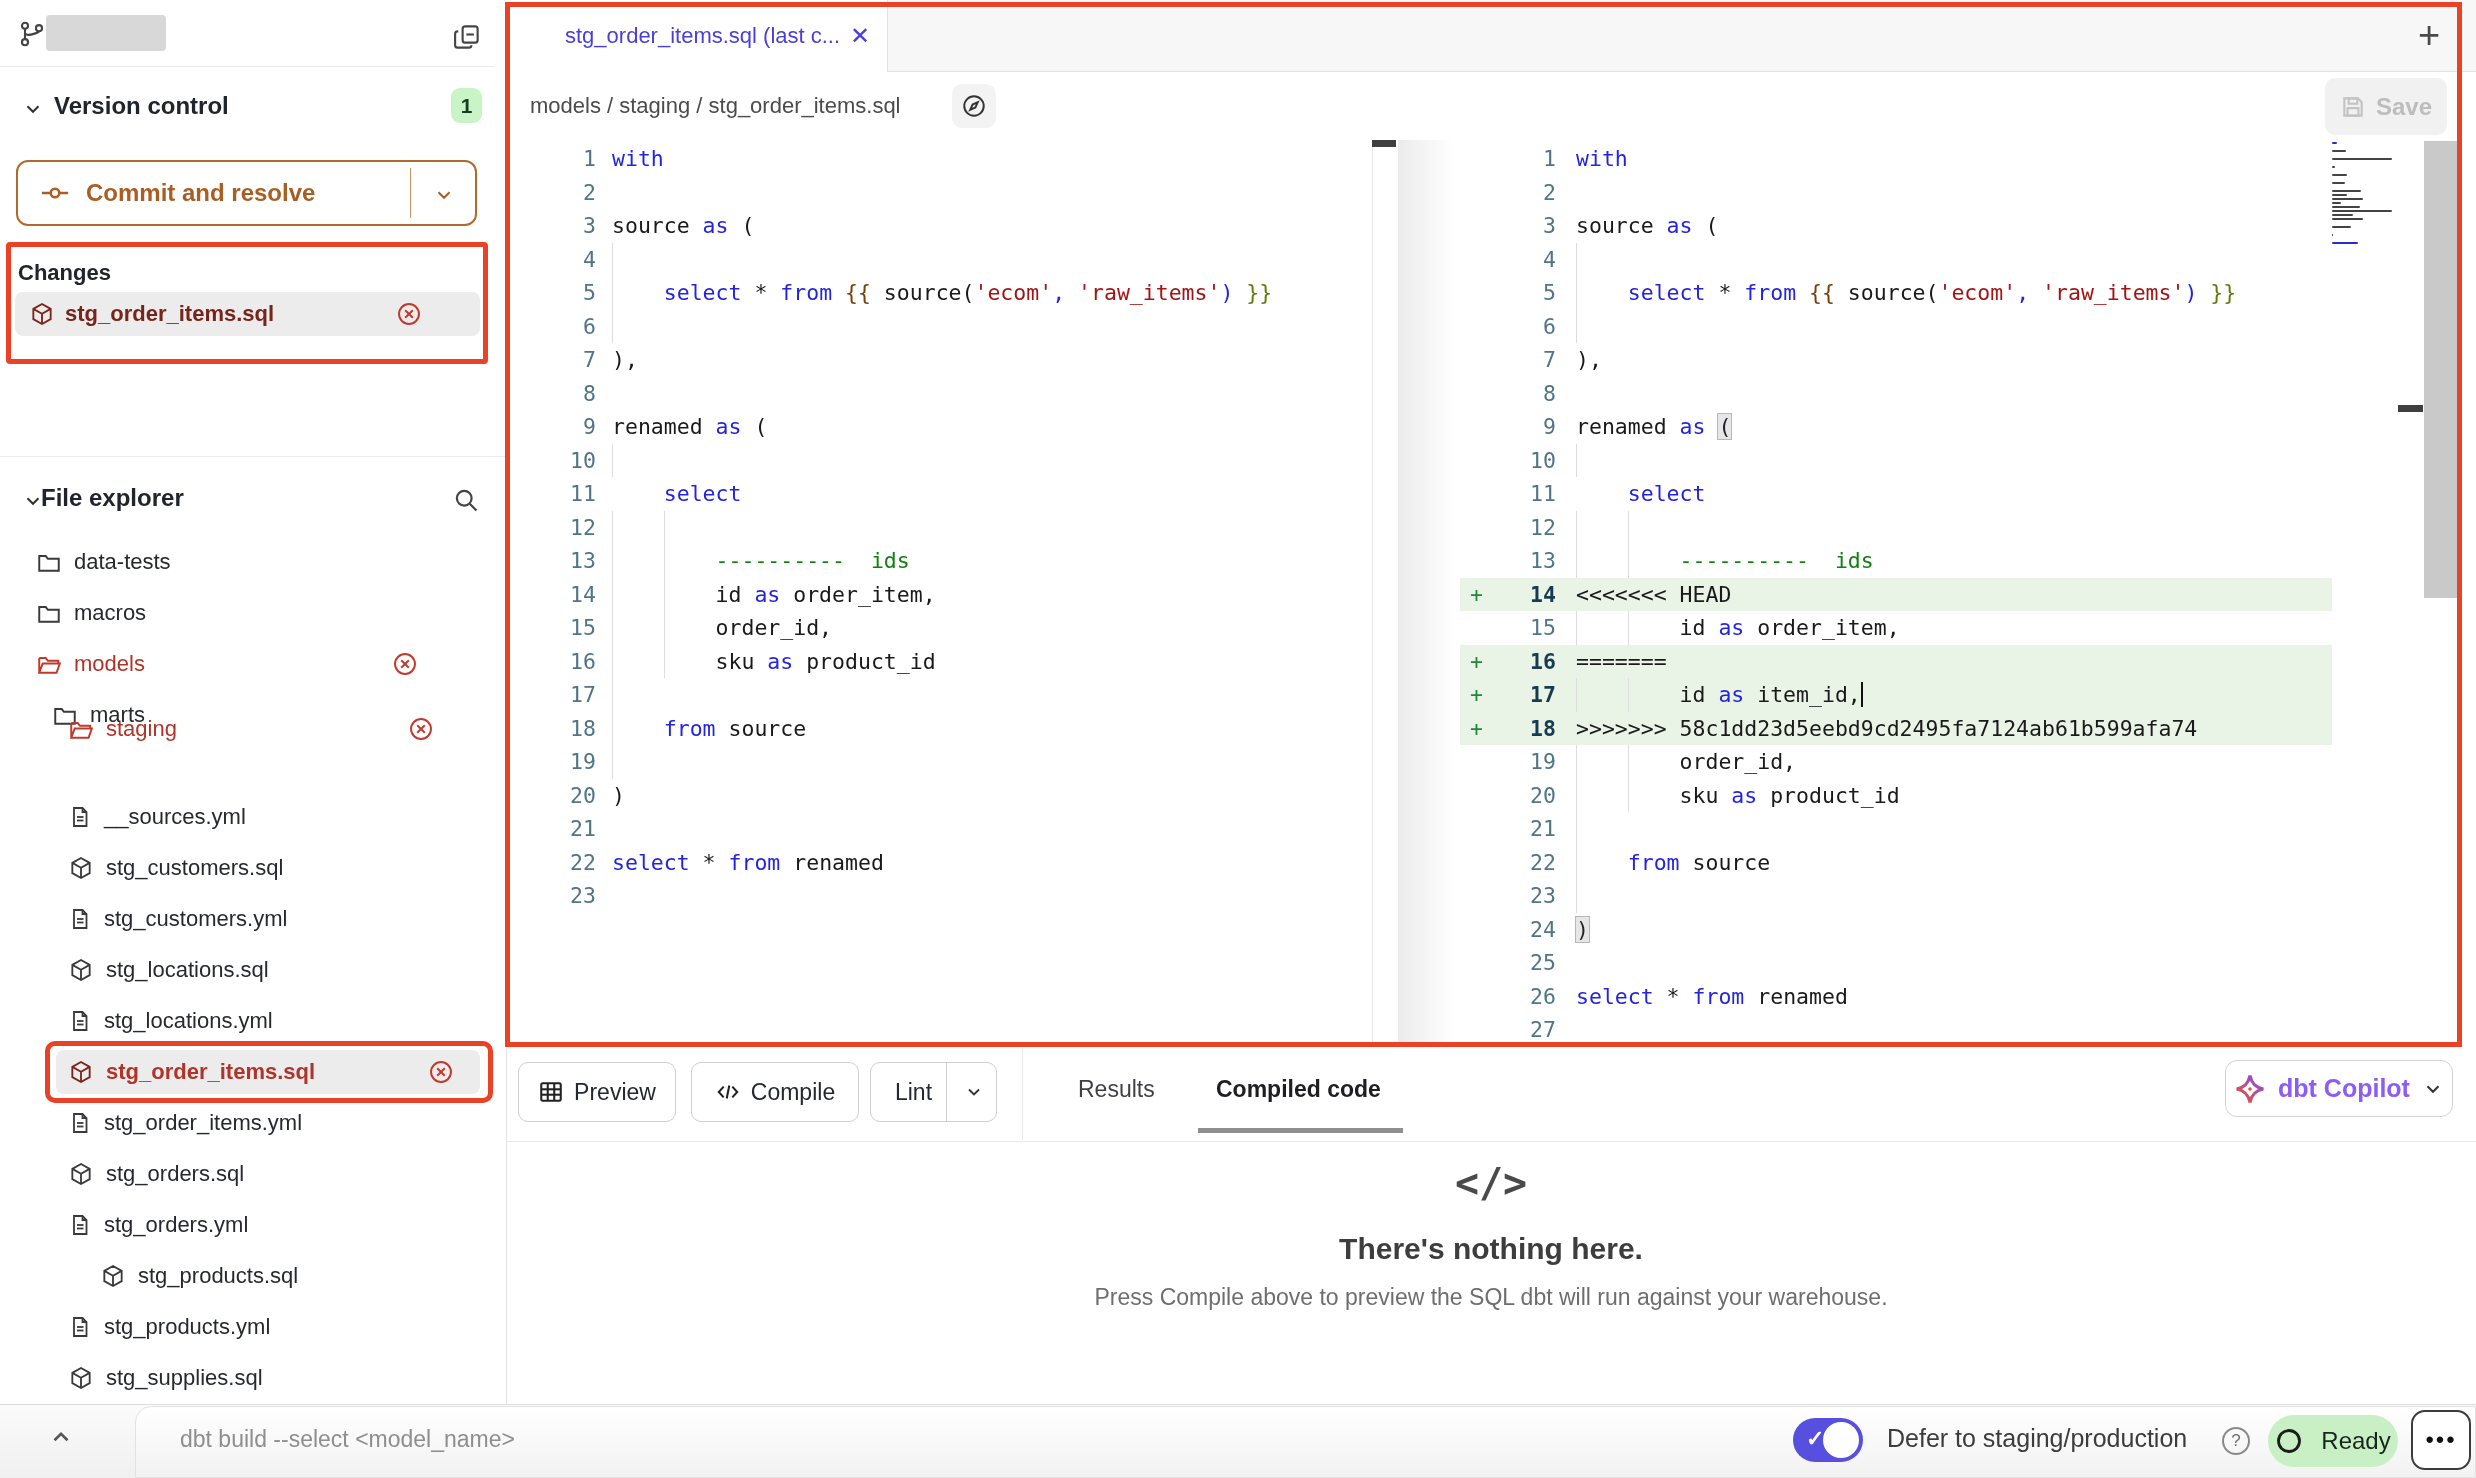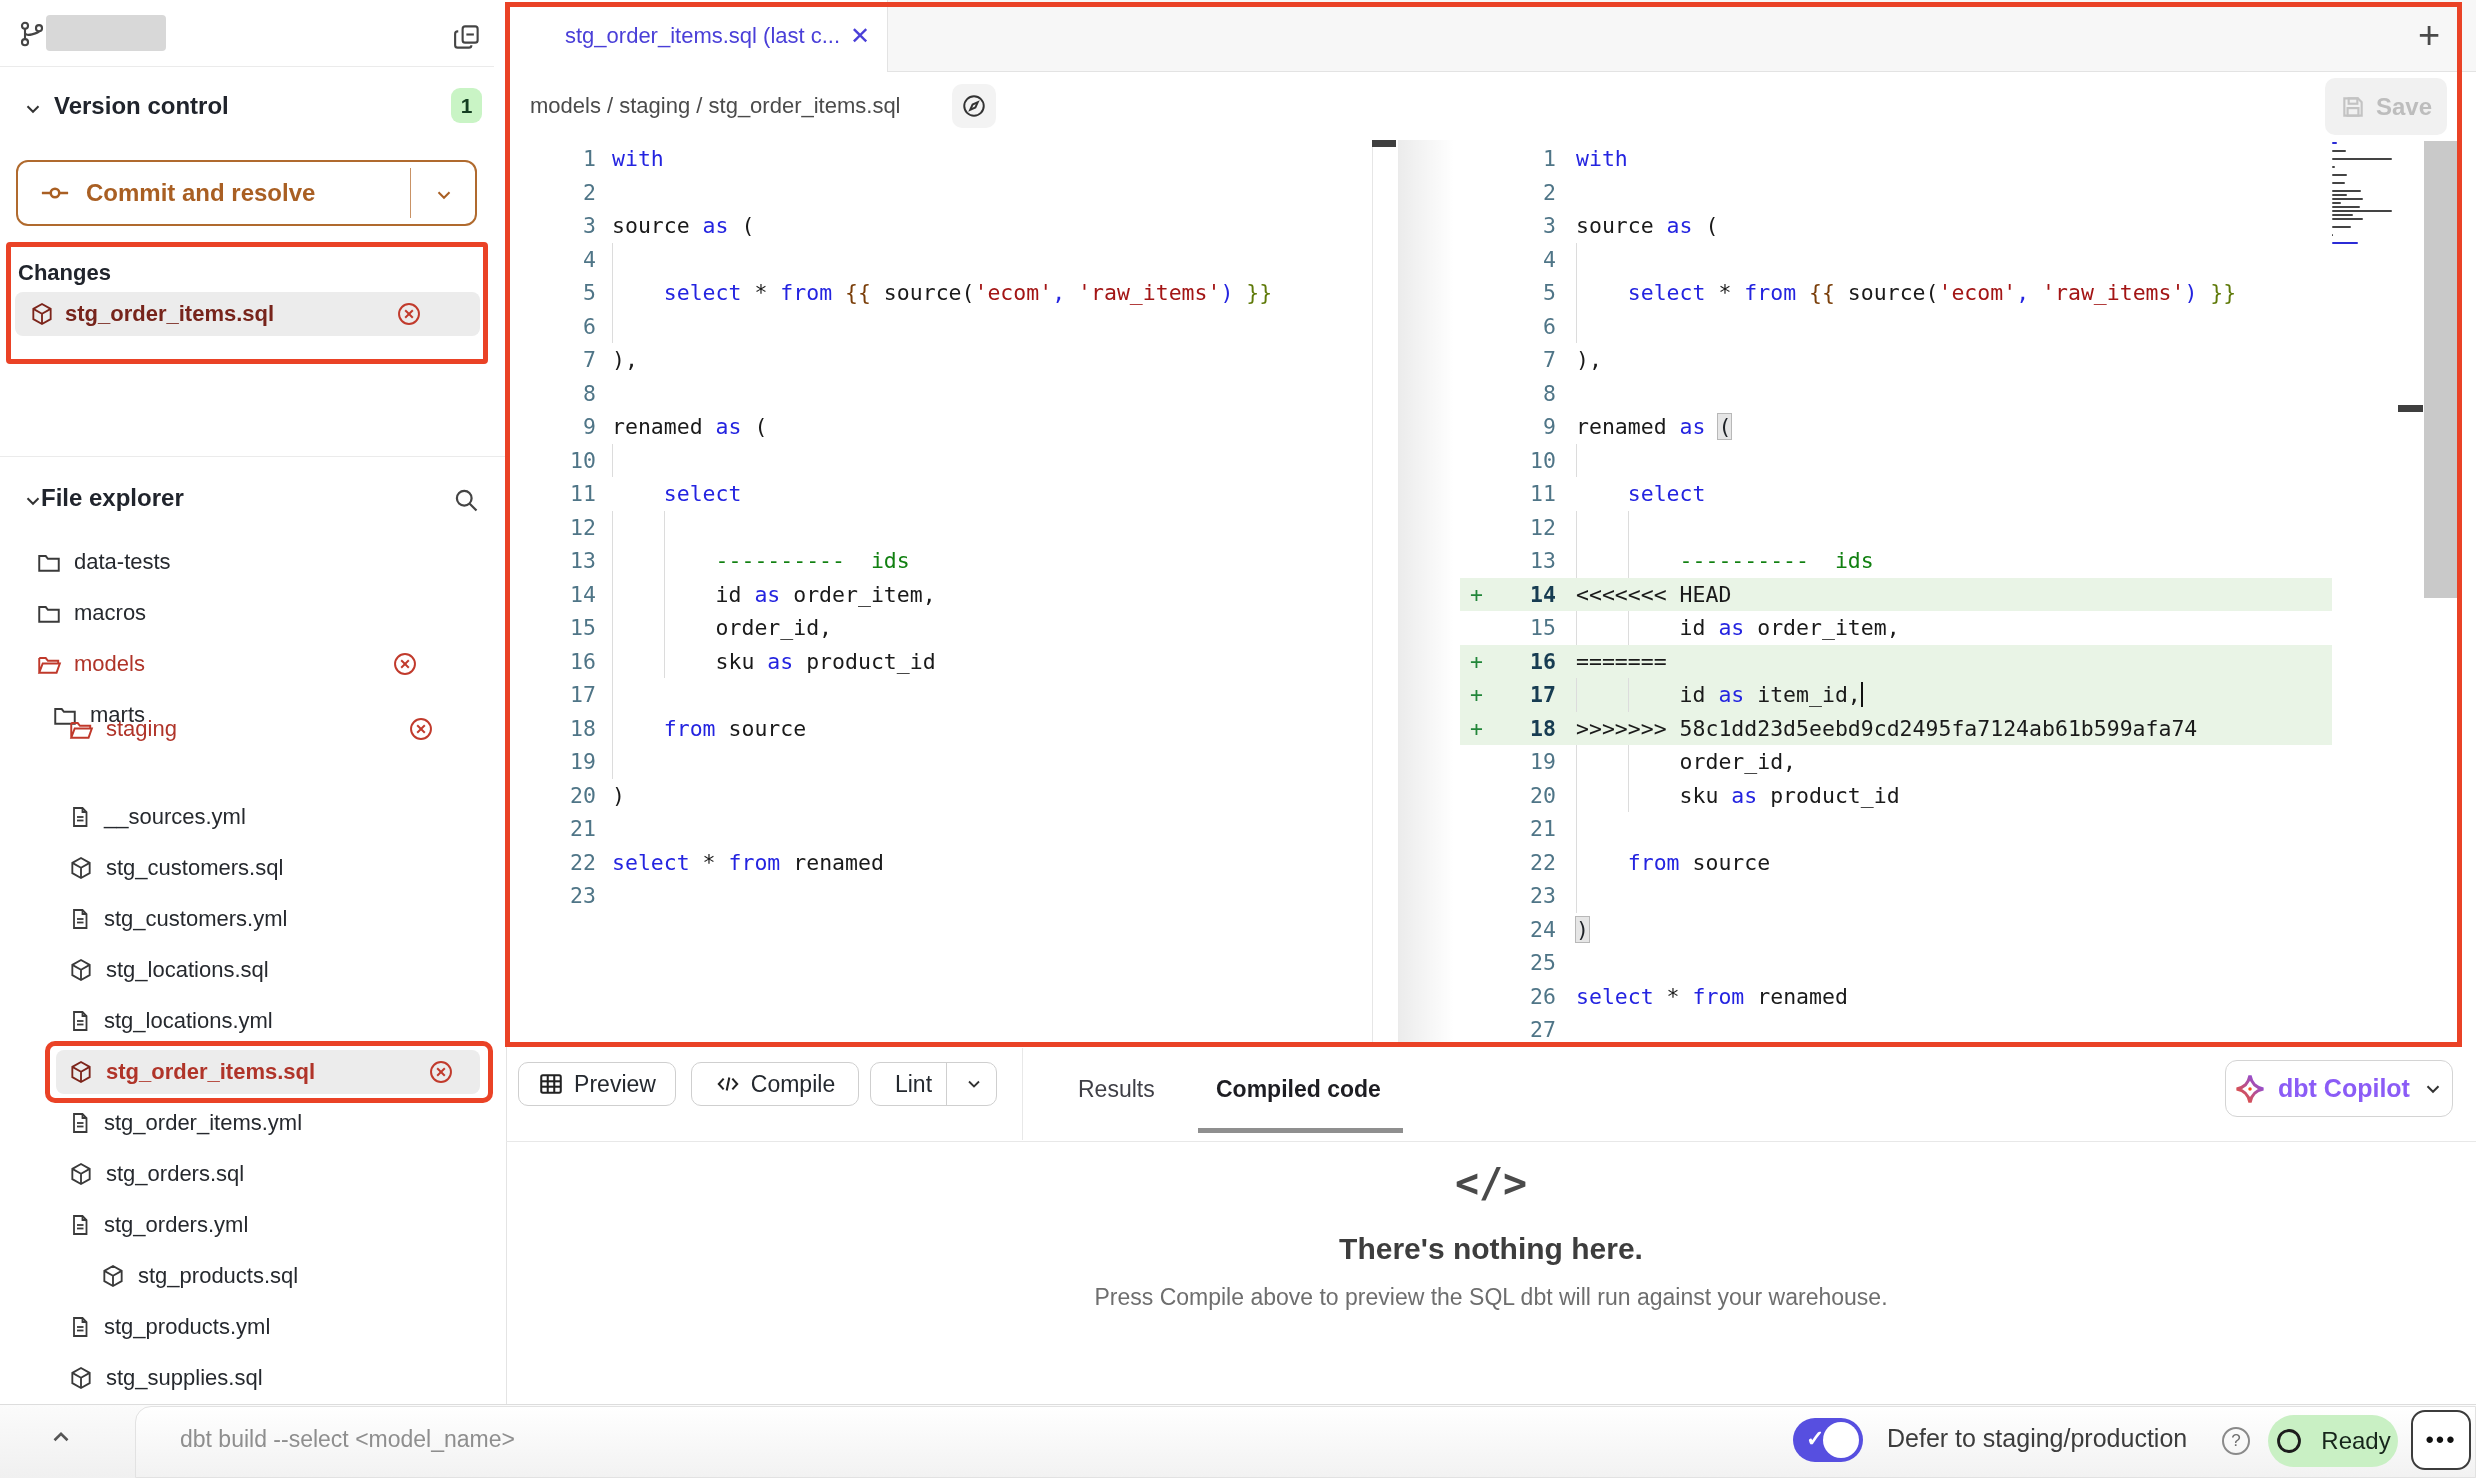--- a/index.html
+++ b/index.html
@@ -70,21 +70,21 @@
 
   #sb-track{left:1372px;top:140px;width:1px;height:905px;background:#e6e6e6;}
   #thumb-left{left:1372px;top:140px;width:24px;height:7px;background:#3f3f3f;}
   #pane-shadow{left:1398px;top:140px;width:56px;height:905px;background:linear-gradient(to right,rgba(0,0,0,.08),rgba(0,0,0,0));}
   #minimap{left:2332px;top:142px;width:62px;}
   #minimap .ml{height:2px;margin-bottom:2px;border-radius:1px;}
   #thumb-right{left:2398px;top:405px;width:25px;height:7px;background:#3f3f3f;}
   #gray-sb{left:2424px;top:141px;width:33px;height:457px;background:#c9c9c9;}
 
   
-  .btn{position:absolute;top:1062px;height:44px;background:#fff;border:1.5px solid #cfcfcf;border-radius:10px;
+  .btn{position:absolute;top:1062px;height:60px;background:#fff;border:1.5px solid #cfcfcf;border-radius:10px;
        display:flex;align-items:center;justify-content:center;gap:10px;box-sizing:border-box;
        font-size:23px;color:#24292f;font-weight:500;text-align:right;}
   #btn-preview{left:518px;width:158px;}
   #btn-compile{left:691px;width:168px;}
   #btn-lint{left:870px;width:127px;padding:0;}
   #lint-div{position:absolute;left:75px;top:0;bottom:0;width:1px;background:#cfcfcf;}
   #tool-divider{left:1022px;top:1048px;width:1px;height:92px;background:#e8e8e8;}
   .rtab{position:absolute;top:1076px;font-size:23px;color:#3f3f46;}
   #tab-results{left:1078px;}
   #tab-compiled{left:1216px;color:#1d1d22;font-weight:600;}

